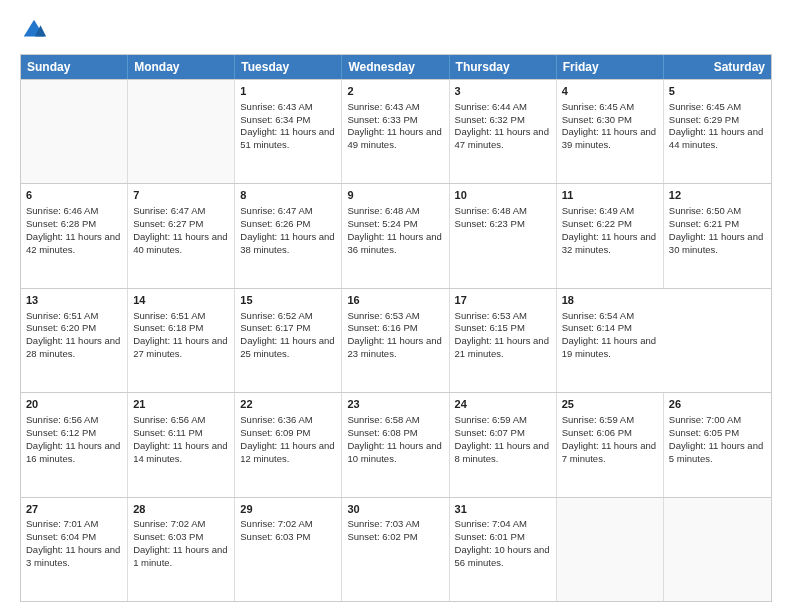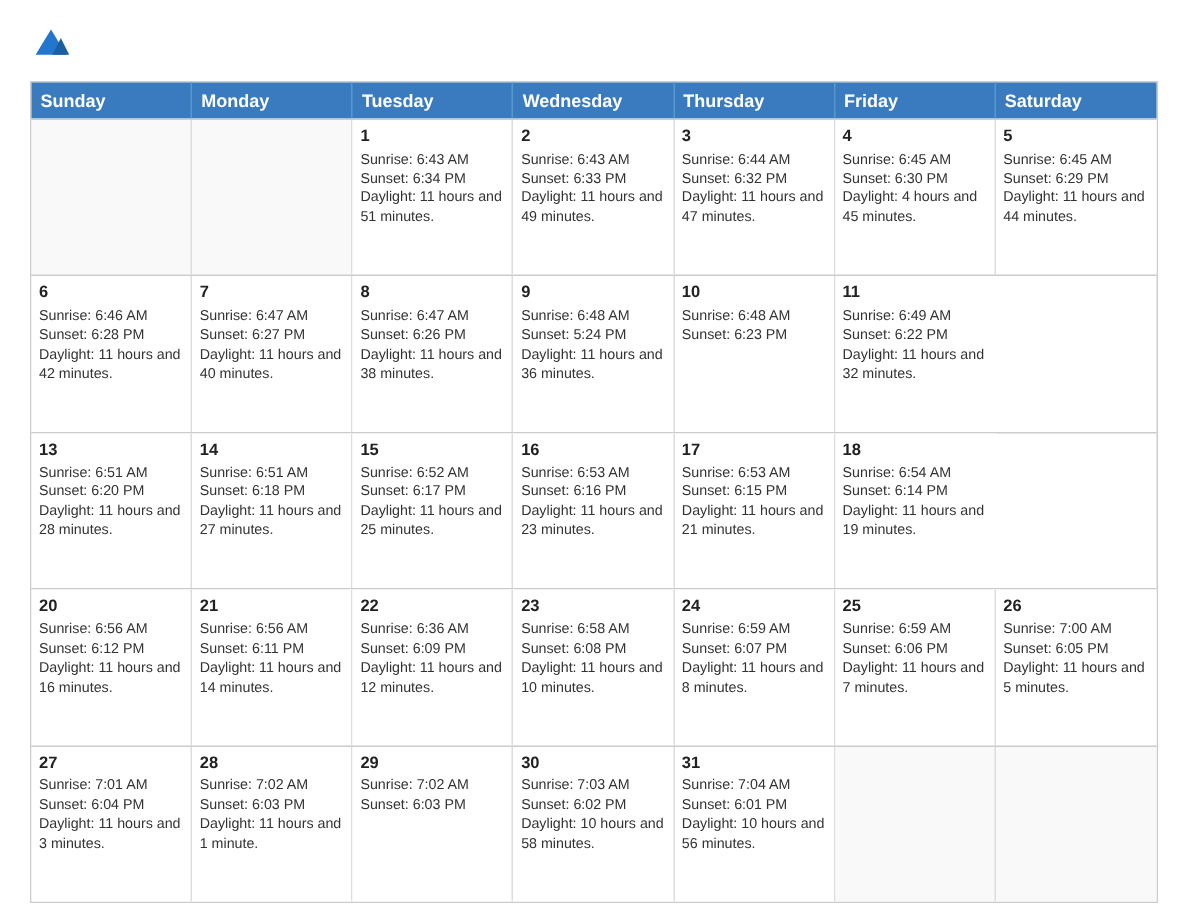--- a/index.html
+++ b/index.html
@@ -71,21 +71,21 @@
       background: #3a7bbf;
     }
     .cal-header-cell {
       color: #fff;
       font-size: 12px;
       font-weight: bold;
       padding: 5px 6px;
       text-align: left;
       border-right: 1px solid #5599cc;
     }
-    .cal-header-cell:last-child { border-right: none; }
+    .cal-header-cell:last-child { border-right: none; text-align: right; }
     .cal-body {
       display: flex;
       flex-direction: column;
       flex: 1;
     }
     .cal-week {
       display: grid;
       grid-template-columns: repeat(7, 1fr);
       flex: 1;
       border-top: 1px solid #ccc;
@@ -160,21 +160,21 @@
           <div class="cal-cell">
             <span class="day-num">3</span>
             <span class="cell-line">Sunrise: 6:44 AM</span>
             <span class="cell-line">Sunset: 6:32 PM</span>
             <span class="cell-line">Daylight: 11 hours and 47 minutes.</span>
           </div>
           <div class="cal-cell">
             <span class="day-num">4</span>
             <span class="cell-line">Sunrise: 6:45 AM</span>
             <span class="cell-line">Sunset: 6:30 PM</span>
-            <span class="cell-line">Daylight: 4 hours and 45 minutes.</span>
+            <span class="cell-line">Daylight: 11 hours and 39 minutes.</span>
           </div>
           <div class="cal-cell">
             <span class="day-num">5</span>
             <span class="cell-line">Sunrise: 6:45 AM</span>
             <span class="cell-line">Sunset: 6:29 PM</span>
             <span class="cell-line">Daylight: 11 hours and 44 minutes.</span>
           </div>
         </div>
         <div class="cal-week">
           <div class="cal-cell">
@@ -205,20 +205,26 @@
             <span class="day-num">10</span>
             <span class="cell-line">Sunrise: 6:48 AM</span>
             <span class="cell-line">Sunset: 6:23 PM</span>
           </div>
           <div class="cal-cell">
             <span class="day-num">11</span>
             <span class="cell-line">Sunrise: 6:49 AM</span>
             <span class="cell-line">Sunset: 6:22 PM</span>
             <span class="cell-line">Daylight: 11 hours and 32 minutes.</span>
           </div>
+          <div class="cal-cell">
+            <span class="day-num">12</span>
+            <span class="cell-line">Sunrise: 6:50 AM</span>
+            <span class="cell-line">Sunset: 6:21 PM</span>
+            <span class="cell-line">Daylight: 11 hours and 30 minutes.</span>
+          </div>
         </div>
         <div class="cal-week">
           <div class="cal-cell">
             <span class="day-num">13</span>
             <span class="cell-line">Sunrise: 6:51 AM</span>
             <span class="cell-line">Sunset: 6:20 PM</span>
             <span class="cell-line">Daylight: 11 hours and 28 minutes.</span>
           </div>
           <div class="cal-cell">
             <span class="day-num">14</span>
@@ -310,21 +316,20 @@
           </div>
           <div class="cal-cell">
             <span class="day-num">29</span>
             <span class="cell-line">Sunrise: 7:02 AM</span>
             <span class="cell-line">Sunset: 6:03 PM</span>
           </div>
           <div class="cal-cell">
             <span class="day-num">30</span>
             <span class="cell-line">Sunrise: 7:03 AM</span>
             <span class="cell-line">Sunset: 6:02 PM</span>
-            <span class="cell-line">Daylight: 10 hours and 58 minutes.</span>
           </div>
           <div class="cal-cell">
             <span class="day-num">31</span>
             <span class="cell-line">Sunrise: 7:04 AM</span>
             <span class="cell-line">Sunset: 6:01 PM</span>
             <span class="cell-line">Daylight: 10 hours and 56 minutes.</span>
           </div>
           <div class="cal-cell empty"></div>
           <div class="cal-cell empty"></div>
         </div>

